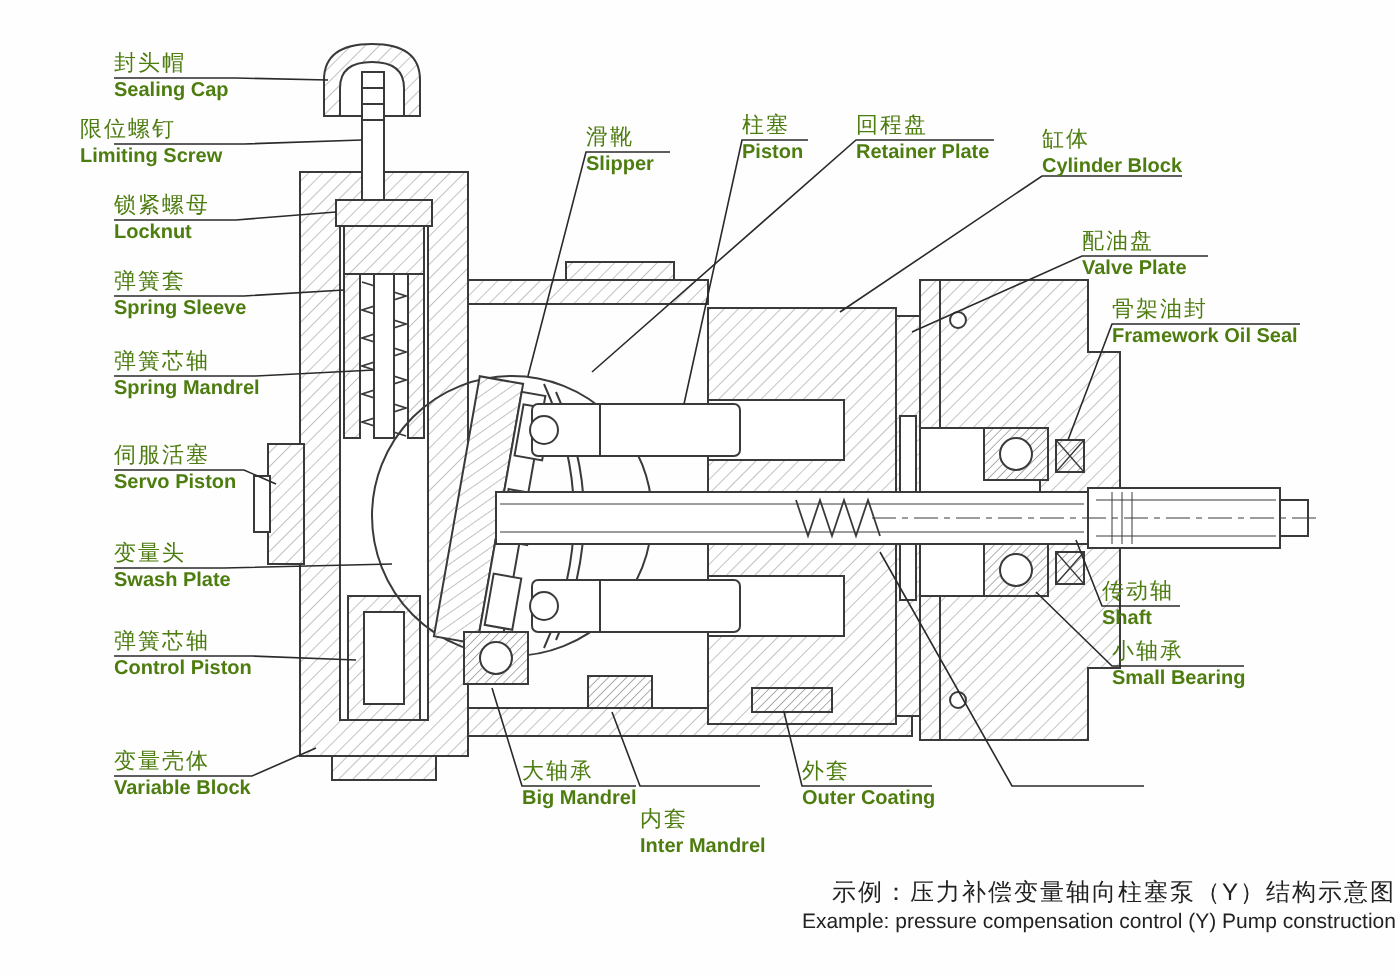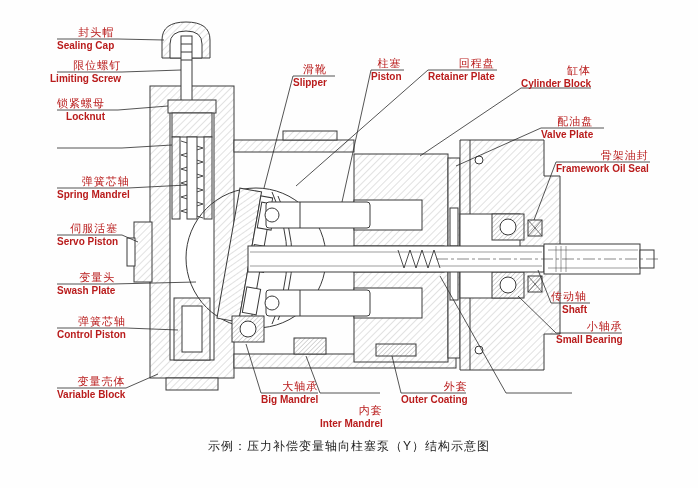--- a/index.html
+++ b/index.html
@@ -10,29 +10,28 @@
   .canvas {
     position:relative;
     width:698px; height:488px;
     background:#fefefe;
     overflow:hidden;
   }
   .diagram-svg { position:absolute; left:0; top:0; }
   .label {
     position:absolute;
     white-space:nowrap;
-    color:#b91c1c;
-    text-align:right;
+    color:#4d7c0f;
   }
   .label .cn { font-size:11px; line-height:13px; letter-spacing:1px; }
   .label .en { font-size:10px; line-height:13px;font-weight:bold; }
   .caption {
     position:absolute;
     left:0; right:0; top:438px;
-    text-align:center;
+    text-align:right;
     color:#222222;
   }
   .caption .cn { font-size:12px; line-height:16px; letter-spacing:1px; }
   .caption .en { font-size:10.5px; line-height:15px; }
 </style>
 </head>
 <body>
 
 <div class="canvas">
 
@@ -220,28 +219,32 @@
         <polyline points="466,393 401,393 392,356"></polyline>
         <polyline points="572,393 506,393 440,276"></polyline>
       </g>
     </g>
   </svg>
 
   <div class="label" style="left:57px;top:26px">
     <div class="cn">封头帽</div>
     <div class="en">Sealing Cap</div>
   </div>
-  <div class="label" style="left:50px;top:59px">
+  <div class="label" style="left:40px;top:59px">
     <div class="cn">限位螺钉</div>
     <div class="en">Limiting Screw</div>
   </div>
   <div class="label" style="left:57px;top:97px">
     <div class="cn">锁紧螺母</div>
     <div class="en">Locknut</div>
   </div>
+  <div class="label" style="left:57px;top:135px">
+    <div class="cn">弹簧套</div>
+    <div class="en">Spring Sleeve</div>
+  </div>
   <div class="label" style="left:57px;top:175px">
     <div class="cn">弹簧芯轴</div>
     <div class="en">Spring Mandrel</div>
   </div>
   <div class="label" style="left:57px;top:271px">
     <div class="cn">变量头</div>
     <div class="en">Swash Plate</div>
   </div>
   <div class="label" style="left:57px;top:222px">
     <div class="cn">伺服活塞</div>
@@ -298,15 +301,16 @@
     <div class="cn">内套</div>
     <div class="en">Inter Mandrel</div>
   </div>
   <div class="label" style="left:401px;top:380px">
     <div class="cn">外套</div>
     <div class="en">Outer Coating</div>
   </div>
 
   <div class="caption">
     <div class="cn">示例：压力补偿变量轴向柱塞泵（Y）结构示意图</div>
+    <div class="en">Example: pressure compensation control (Y) Pump construction</div>
   </div>
 
 </div>
 
 </body></html>

